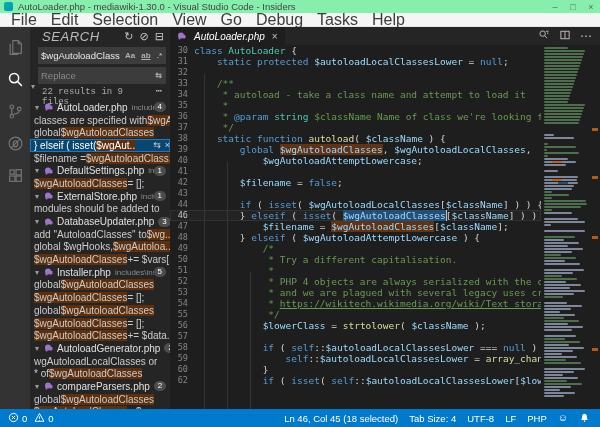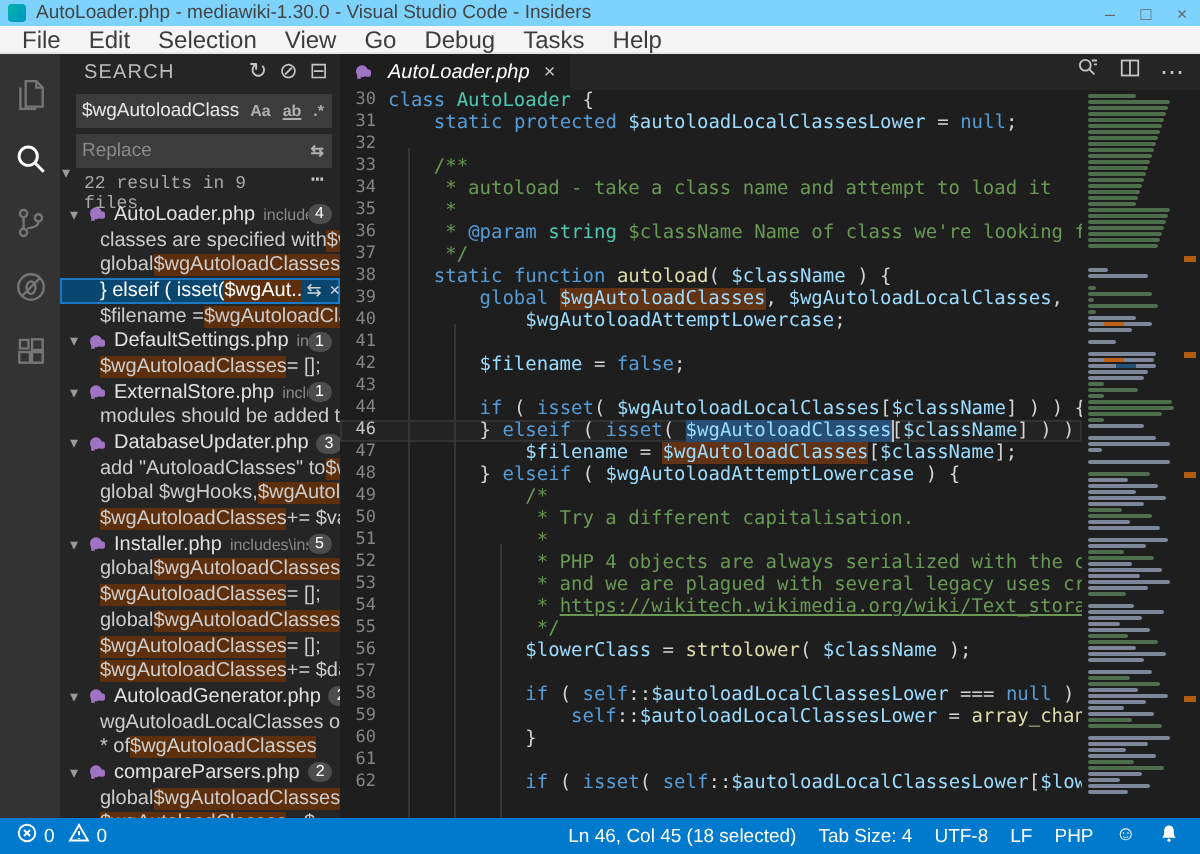--- a/index.html
+++ b/index.html
@@ -1,60 +1,60 @@
 <!DOCTYPE html>
 <html><head>
 <meta charset="utf-8">
 <style>
   * { margin:0; padding:0; box-sizing:border-box; }
   html,body { width:600px; height:427px; overflow:hidden; background:#1e1e1e;
     font-family:"Liberation Sans", sans-serif; }
   #window { position:relative; width:600px; height:427px; background:#1e1e1e; overflow:hidden; }
 
   
-  #titlebar { position:absolute; left:0; top:0; width:600px; height:13px; background:#7dd3fc;
+  #titlebar { position:absolute; left:0; top:0; width:600px; height:13px; background:#86efac;
     display:flex; align-items:center; font-size:9.5px; color:#444; }
   #titlebar .app-icon { width:9px; height:9px; margin:0 5px 0 4px; border-radius:2px;
     background:linear-gradient(135deg,#00b3a4,#0096c7); flex:0 0 auto; }
   #win-controls { margin-left:auto; display:flex; align-items:center; gap:0; }
   #win-controls span { width:18px; text-align:center; color:#666; font-size:9px; cursor:default; }
   #menubar { position:absolute; left:0; top:13px; width:600px; height:14px; background:#f5f5f5;
     display:flex; align-items:center; padding-left:4px; border-bottom:1px solid #e5e5e5; }
-  .menu-item { font-size:12px; color:#3c3c3c; padding:0 7px; line-height:14px; }
+  .menu-item { font-size:16px; color:#3c3c3c; padding:0 7px; line-height:14px; }
 
   
   #activitybar { position:absolute; left:0; top:27px; width:30px; height:382px; background:#333333;
     display:flex; flex-direction:column; align-items:center; padding-top:4px; }
   .ab-item { width:30px; height:32px; display:flex; align-items:center; justify-content:center;
     color:#767676; }
   .ab-item.active { color:#ffffff; }
   .ab-item svg { width:17px; height:17px; }
 
   
   #sidebar { position:absolute; left:30px; top:27px; width:140px; height:382px; background:#252526;
     color:#cccccc; overflow:hidden; }
   #panel-header { height:19px; display:flex; align-items:center; padding:0 6px 0 12px; }
-  #panel-title { font-size:10px; letter-spacing:.6px; color:#bbbbbb; }
+  #panel-title { font-size:13px; letter-spacing:.6px; color:#bbbbbb;font-style:italic; }
   #panel-header .hdr-icons { margin-left:auto; display:flex; gap:6px; }
   .hdr-icon { font-size:11px; color:#c5c5c5; line-height:11px; }
   .searchbox { position:relative; margin:1px 4px 3px 8px; height:17px; background:#3c3c3c;
     display:flex; align-items:center; }
   .searchbox input { flex:1; min-width:0; background:transparent; border:0; outline:0;
     color:#e8e8e8; font-size:9.5px; padding:0 3px; font-family:"Liberation Sans",sans-serif; }
   .searchbox input::placeholder { color:#8a8a8a; }
   .opt { font-size:8px; color:#b0b0b0; padding:0 2px; margin-right:2px; line-height:12px;font-weight:bold; }
   .opt.ww { text-decoration:underline; }
   #toggle-replace { position:absolute; left:1px; top:55px; font-size:8px; color:#9a9a9a; }
   #summary-row { display:flex; padding:0 8px 0 12px; height:13px;font-family:Liberation Mono, monospace; }
   #results-summary { font-size:9px; color:#a9a9a9; }
   #summary-row .more { margin-left:auto; color:#c5c5c5; font-size:11px; line-height:8px; }
 
   #results-tree { height:311px; overflow:hidden; margin-top:1px; }
   .t-row { height:12.7px; display:flex; align-items:center; white-space:nowrap; overflow:hidden;
-    font-size:10px; color:#cccccc; padding-left:20px; position:relative; }
+    font-size:10px; color:#cccccc; padding-left:4px; position:relative; }
   .t-row.file { padding-left:5px; color:#e0e0e0; }
   .twisty { font-size:8px; color:#9a9a9a; width:9px; flex:0 0 auto; }
   .ficon { width:10px; height:10px; flex:0 0 auto; margin-right:3px; display:inline-flex; }
   .t-name { font-size:10px; }
   .t-path { font-size:8px; color:#8a8a8a; margin-left:4px; overflow:hidden; }
   .badge { margin-left:auto; margin-right:4px; flex:0 0 auto; background:#4d4d4d; color:#ffffff;
     font-size:8px; line-height:10px; padding:0 4px; border-radius:6px; }
   .hl { background:#5e2f0d; }
   .t-row.sel { background:#094771; box-shadow:inset 0 0 0 1px #1b79c4; color:#ffffff; }
   .row-act { flex:0 0 auto; color:#d4d4d4; font-size:9px; margin-left:4px; }
@@ -415,21 +415,20 @@
           <div class="cl"><span class="ln">51</span><span class="lt"><span class="tok-cm">			 *</span></span></div>
           <div class="cl"><span class="ln">52</span><span class="lt"><span class="tok-cm">			 * PHP 4 objects are always serialized with the classname coerced</span></span></div>
           <div class="cl"><span class="ln">53</span><span class="lt"><span class="tok-cm">			 * and we are plagued with several legacy uses created by MediaWiki</span></span></div>
           <div class="cl"><span class="ln">54</span><span class="lt"><span class="tok-cm">			 * </span><span class="tok-lk">https://wikitech.wikimedia.org/wiki/Text_storage_data</span></span></div>
           <div class="cl"><span class="ln">55</span><span class="lt"><span class="tok-cm">			 */</span></span></div>
           <div class="cl"><span class="ln">56</span><span class="lt"><span class="tok-pl">			</span><span class="tok-var">$lowerClass</span><span class="tok-pl"> = </span><span class="tok-fn">strtolower</span><span class="tok-pl">( </span><span class="tok-var">$className</span><span class="tok-pl"> );</span></span></div>
           <div class="cl"><span class="ln">57</span><span class="lt"></span></div>
           <div class="cl"><span class="ln">58</span><span class="lt"><span class="tok-pl">			</span><span class="tok-kw">if</span><span class="tok-pl"> ( </span><span class="tok-kw">self</span><span class="tok-pl">::</span><span class="tok-var">$autoloadLocalClassesLower</span><span class="tok-pl"> === </span><span class="tok-kw">null</span><span class="tok-pl"> ) {</span></span></div>
           <div class="cl"><span class="ln">59</span><span class="lt"><span class="tok-pl">				</span><span class="tok-kw">self</span><span class="tok-pl">::</span><span class="tok-var">$autoloadLocalClassesLower</span><span class="tok-pl"> = </span><span class="tok-fn">array_change_key_case</span></span></div>
           <div class="cl"><span class="ln">60</span><span class="lt"><span class="tok-pl">			}</span></span></div>
-          <div class="cl"><span class="ln">61</span><span class="lt"></span></div>
           <div class="cl"><span class="ln">62</span><span class="lt"><span class="tok-pl">			</span><span class="tok-kw">if</span><span class="tok-pl"> ( </span><span class="tok-kw">isset</span><span class="tok-pl">( </span><span class="tok-kw">self</span><span class="tok-pl">::</span><span class="tok-var">$autoloadLocalClassesLower</span><span class="tok-pl">[</span><span class="tok-var">$lowerClass</span></span></div>
         </div>
     <div class="guide" style="left: 34px; top: 29px; height: 352px;"></div>
         <div class="guide" style="left: 56.9px; top: 117px; height: 264px;"></div>
         <div class="guide" style="left: 79.8px; top: 227px; height: 154px;"></div>
       </div>
     <div id="minimap">
         <div class="mm-row" style="background: rgb(78, 110, 78); width: 24px;"></div>
         <div class="mm-row" style="background: rgb(78, 110, 78); width: 41px;"></div>
         <div class="mm-row" style="background: rgb(78, 110, 78); width: 40px;"></div>

